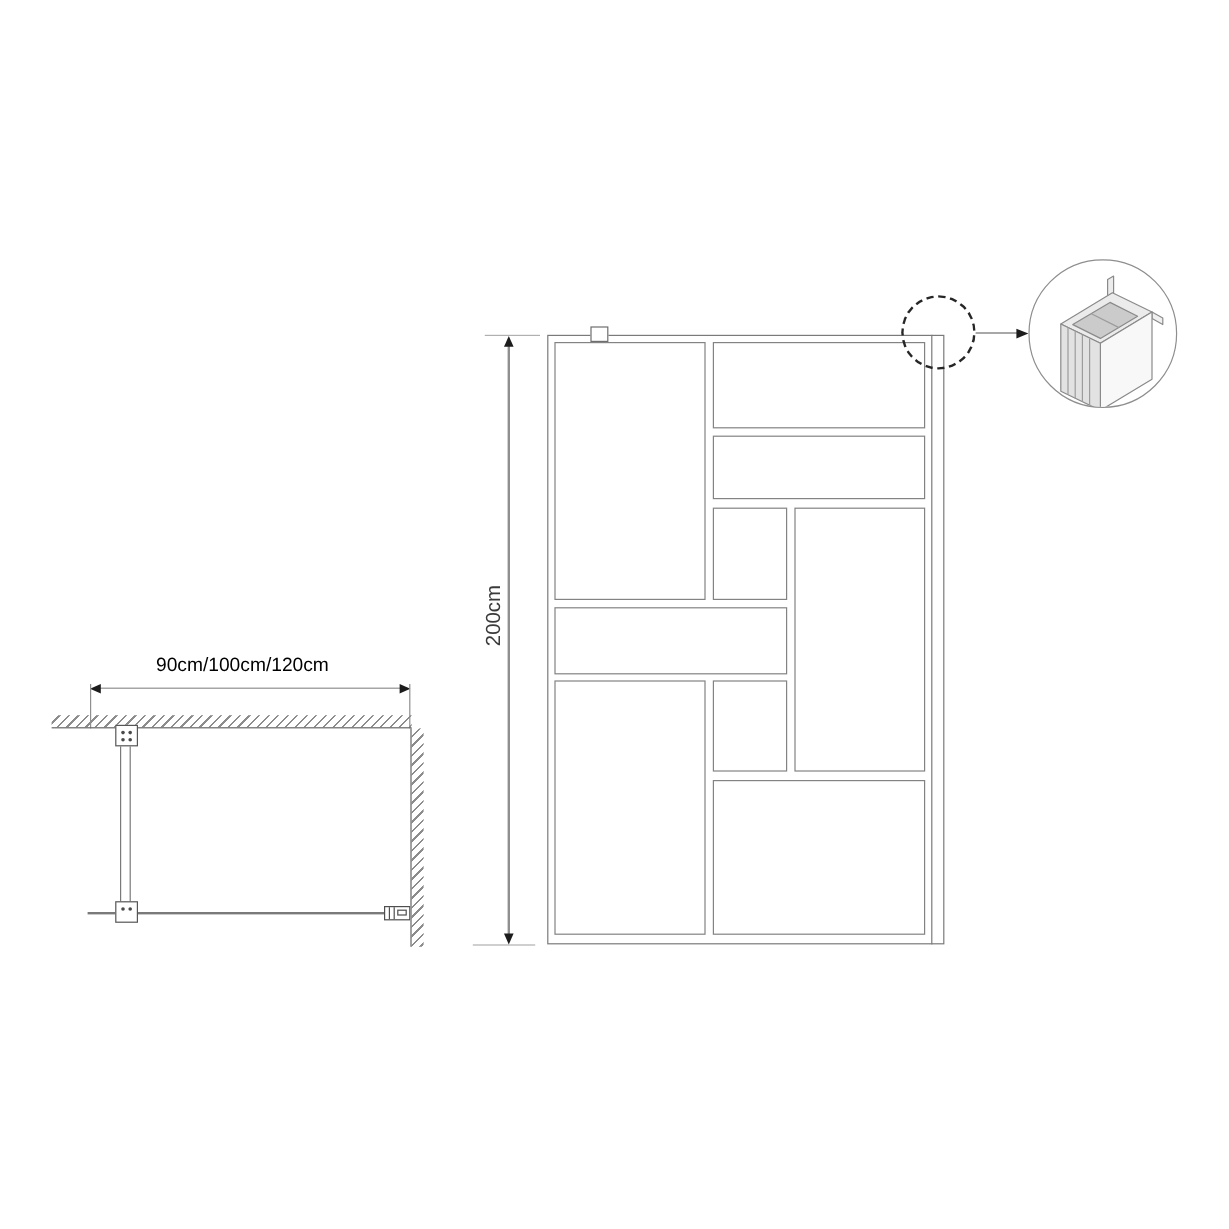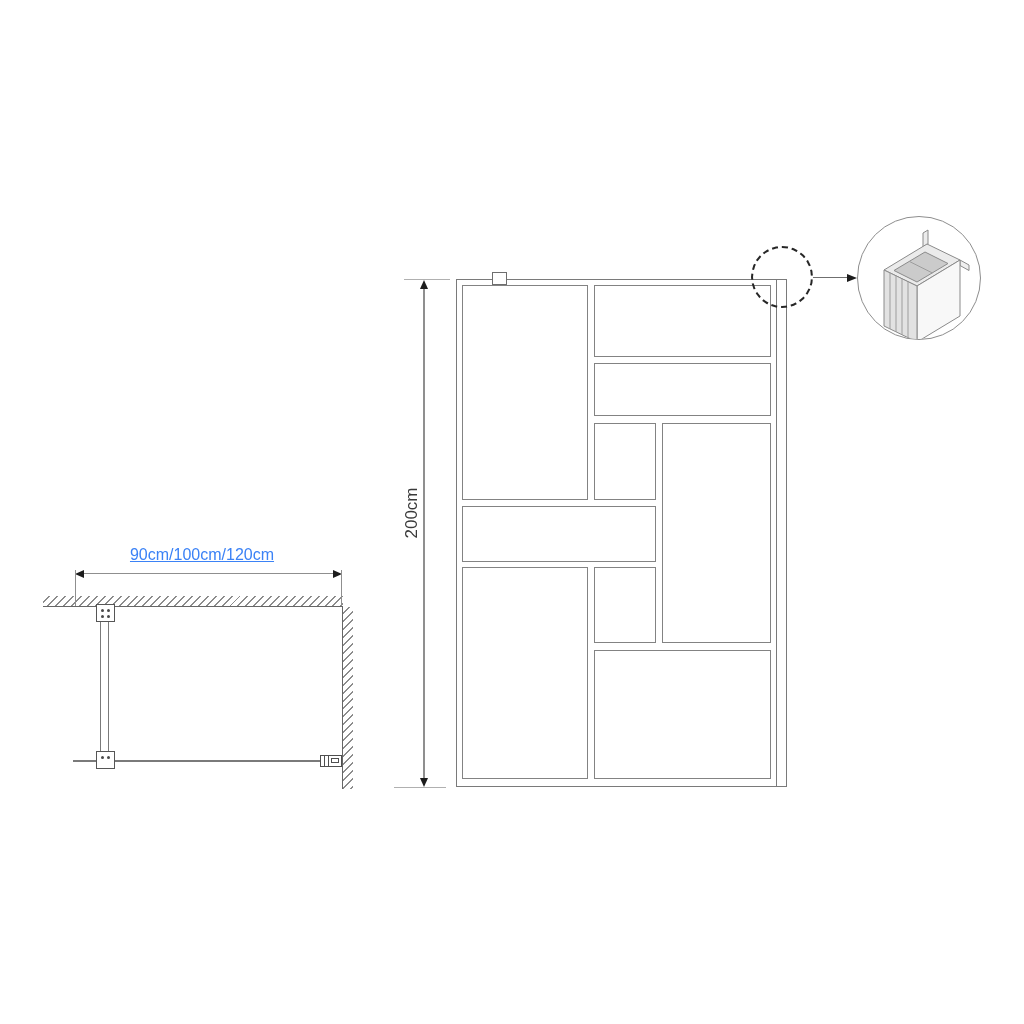--- a/index.html
+++ b/index.html
@@ -3,21 +3,21 @@
 <meta charset="utf-8">
 <style>
   html,body{margin:0;padding:0;}
   body{width:1024px;height:1024px;background:#ffffff;font-family:"Liberation Sans",sans-serif;}
   #stage{position:relative;width:1024px;height:1024px;background:#ffffff;overflow:hidden;}
   .abs{position:absolute;box-sizing:border-box;}
   .hline{position:absolute;background:#8f8f8f;height:1.4px;}
   .vline{position:absolute;background:#8f8f8f;width:1.4px;}
   .structline{background:#7a7a7a;}
   .tick{position:absolute;background:#b0b0b0;height:1.2px;}
-  .label{position:absolute;color:#3b82f6;font-size:16px;letter-spacing:0;text-decoration:underline;}
+  .label{position:absolute;color:#000000;font-size:16px;letter-spacing:0;}
   
   .arr{position:absolute;width:0;height:0;}
   .arr-left{border-top:4px solid transparent;border-bottom:4px solid transparent;border-right:9px solid #1c1c1c;}
   .arr-right{border-top:4px solid transparent;border-bottom:4px solid transparent;border-left:9px solid #1c1c1c;}
   .arr-up{border-left:4px solid transparent;border-right:4px solid transparent;border-bottom:9px solid #1c1c1c;}
   .arr-down{border-left:4px solid transparent;border-right:4px solid transparent;border-top:9px solid #1c1c1c;}
   
   .hatch{background-image:repeating-linear-gradient(135deg,transparent 0 4.2px,#8c8c8c 4.2px 5.6px);}
   .wall-top{position:absolute;left:43px;top:596px;width:300px;height:11px;border-bottom:1.7px solid #666;box-sizing:border-box;}
   .wall-side{position:absolute;left:342px;top:607px;width:11px;height:182px;border-left:1.7px solid #666;box-sizing:border-box;}

